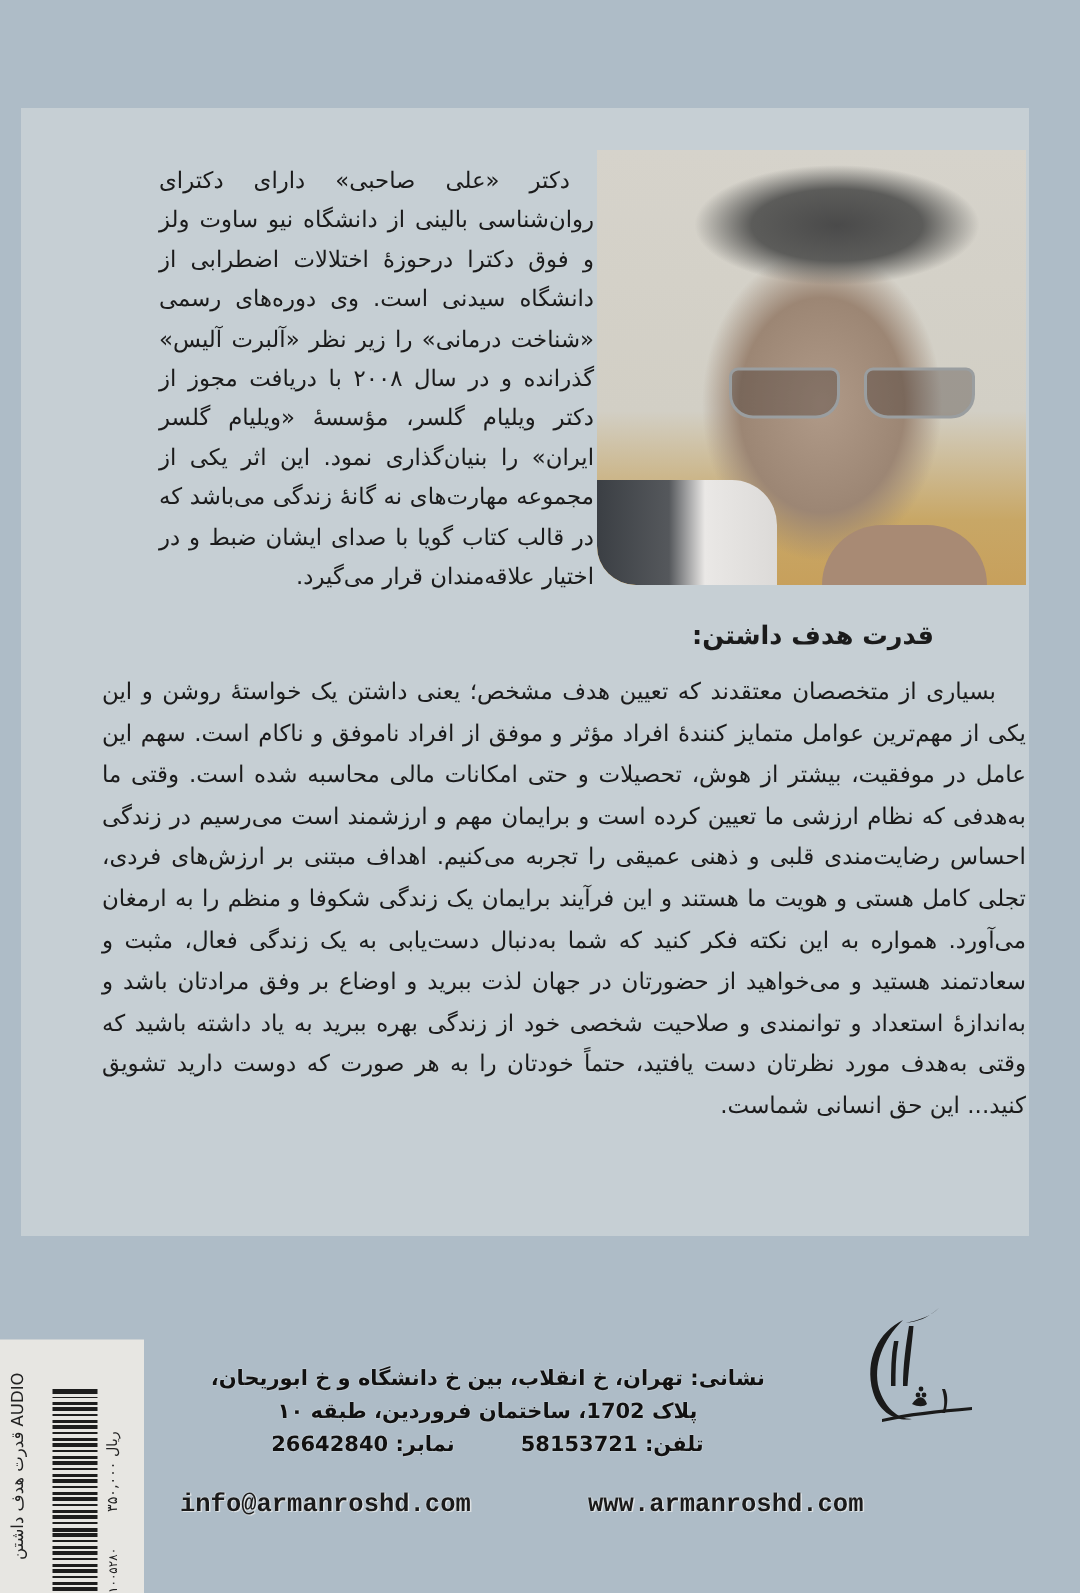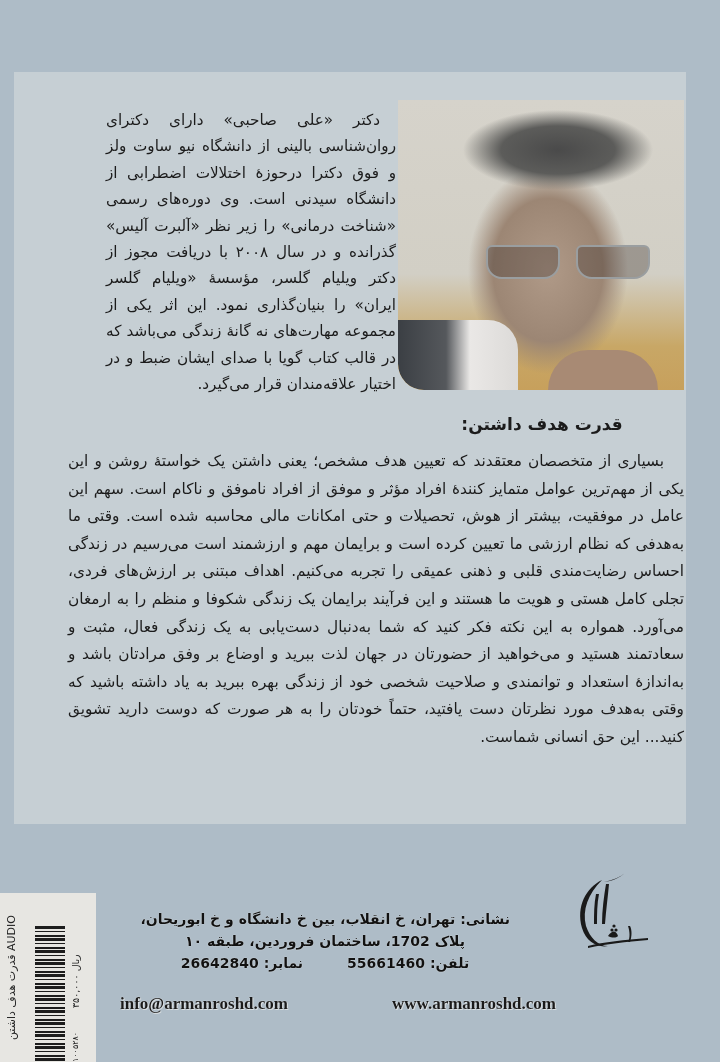--- a/index.html
+++ b/index.html
@@ -62,21 +62,21 @@
   .address {
     position: absolute; left: 140px; top: 892px; width: 370px;
     direction: rtl; text-align: center;
     font-size: 14px; font-weight: bold; line-height: 22px; color: #111;
     text-shadow: 0 0 1px #fff;
     margin-top: 16px;
   }
   .address .line1 { text-align: right; }
   .address .phones { display: flex; justify-content: center; gap: 44px; }
   .contacts {
-    position: absolute; top: 994px; font-family: Liberation Serif, serif;
+    position: absolute; top: 994px; font-family: Liberation Mono, monospace;
     font-size: 17px; font-weight: bold; color: #1a1a1a;
     text-shadow: 0 0 1px #fff, 1px 1px 0 #d8dde0;
   }
   .email { left: 120px; }
   .website { left: 392px; }
   .barcode-sticker {
     position: absolute; left: 0; top: 893px; width: 96px; height: 169px;
     background: #e7e6e2;
   }
   .barcode-sticker .title {
@@ -138,21 +138,21 @@
     <circle cx="48" cy="64" r="1.6" fill="#1a1a1a"></circle>
     <circle cx="46" cy="60" r="1.6" fill="#1a1a1a"></circle>
     <path d="M60 60 C62 66,62 72,60 76 L62 76 C64 70,64 64,62 60 Z" fill="#1a1a1a"></path>
   </svg>
 </div>
 
 <div class="address">
   <div class="line1">نشانی: تهران، خ انقلاب، بین خ دانشگاه و خ ابوریحان،</div>
   <div>پلاک 1702، ساختمان فروردین، طبقه ۱۰</div>
   <div class="phones">
-    <span>تلفن: 55661460</span>
+    <span>تلفن: 58153721</span>
     <span>نمابر: 26642840</span>
   </div>
 </div>
 
 <div class="contacts email">info@armanroshd.com</div>
 <div class="contacts website">www.armanroshd.com</div>
 
 <div class="barcode-sticker">
   <div class="title">قدرت هدف داشتن AUDIO</div>
   <div class="bars"></div>

